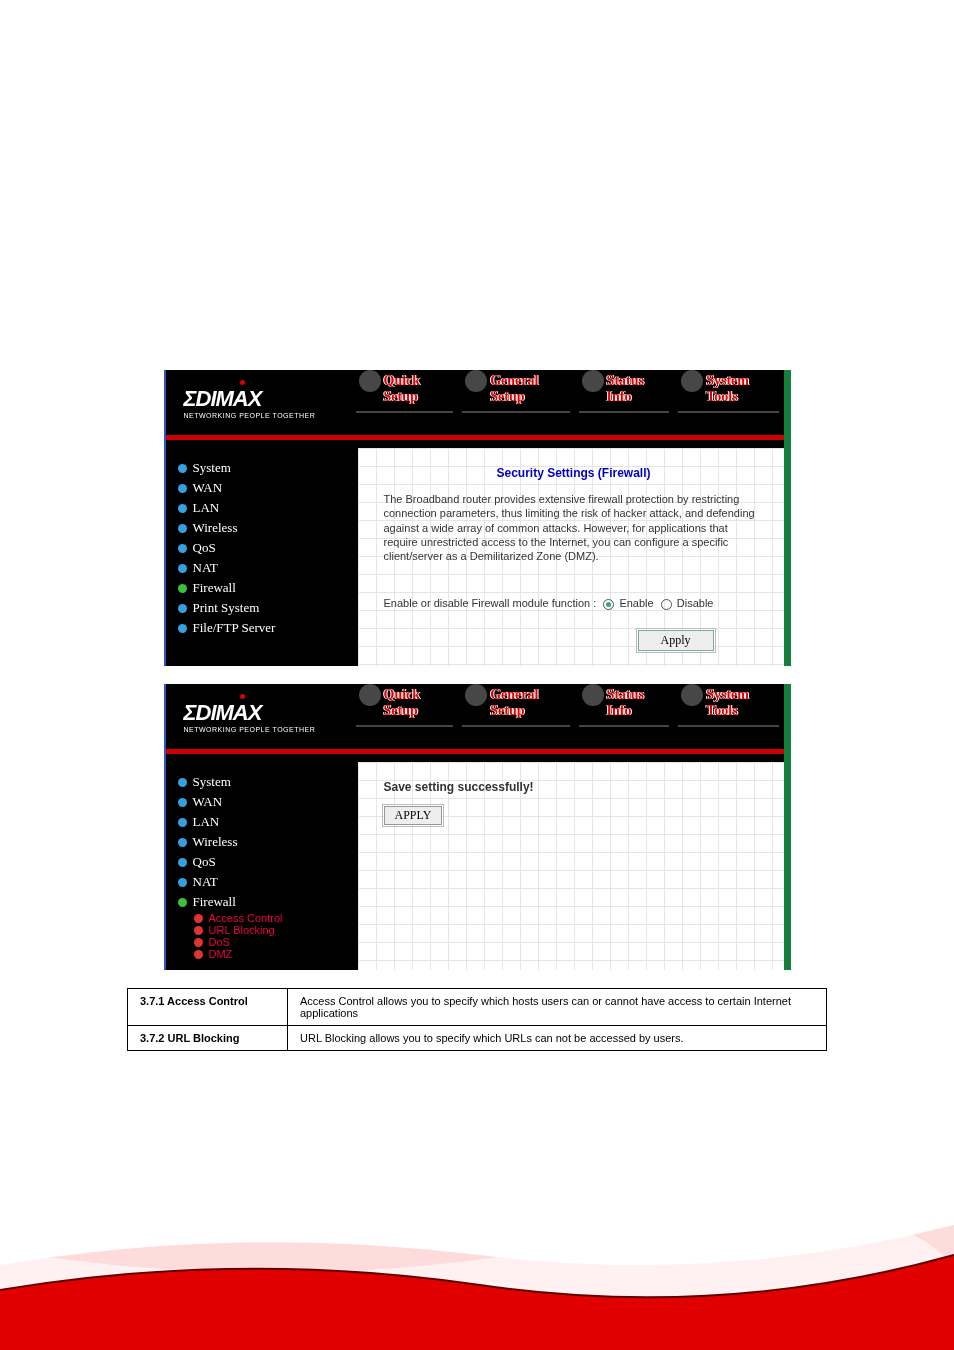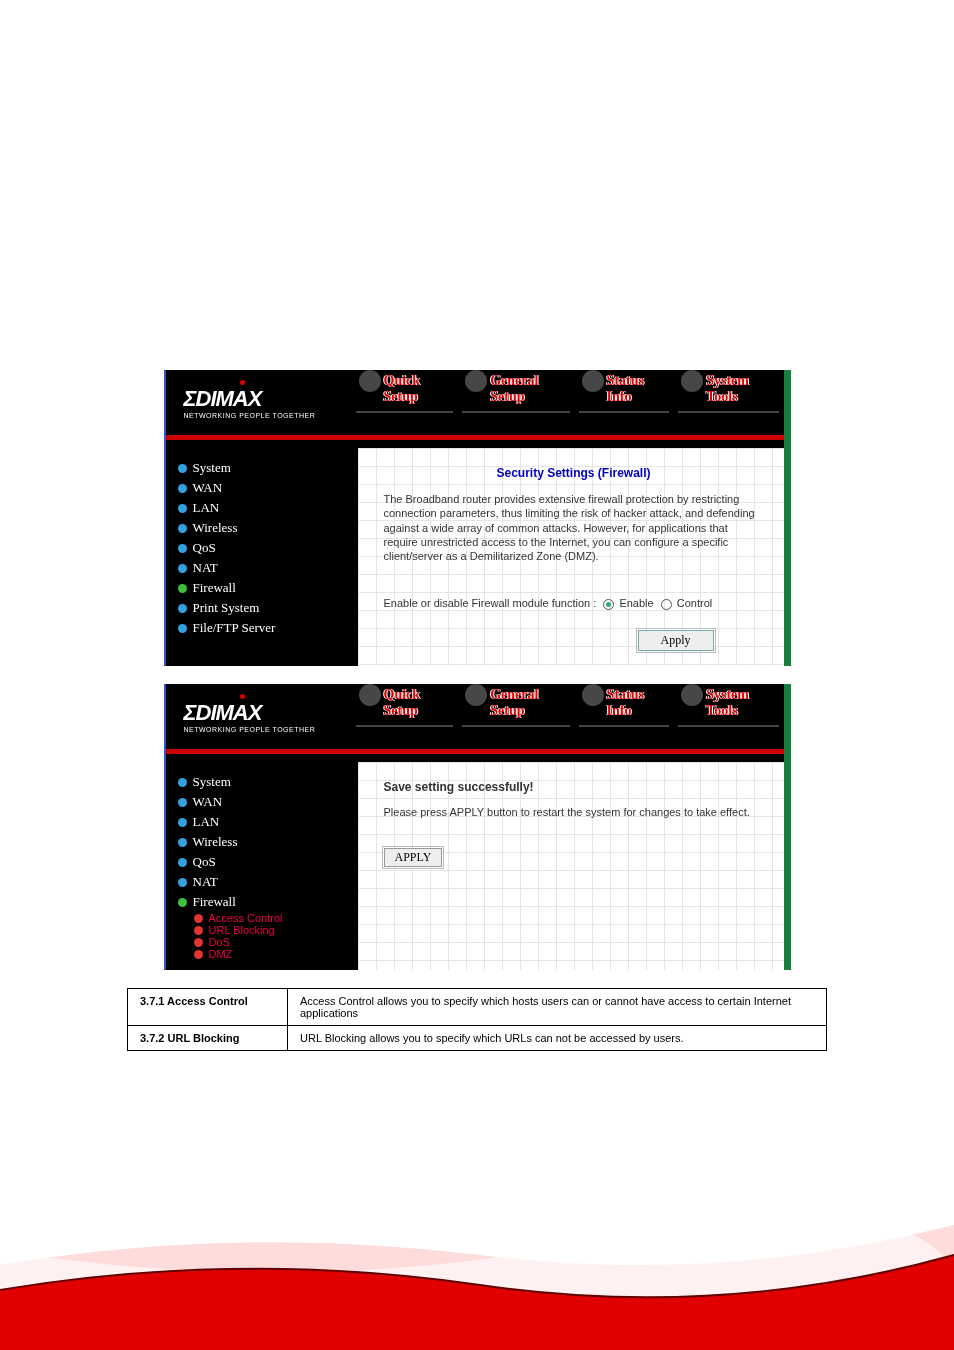--- a/index.html
+++ b/index.html
@@ -293,21 +293,21 @@
           </div>
       </div>
       <div class="content">
         <div class="content-title">Security Settings (Firewall)</div>
         <p>The Broadband router provides extensive firewall protection by restricting connection parameters, thus limiting the risk of hacker attack, and defending against a wide array of common attacks. However, for applications that require unrestricted access to the Internet, you can configure a specific client/server as a Demilitarized Zone (DMZ).</p>
         <div class="enable-row">
           <span>Enable or disable Firewall module function :</span>
           <span class="radio checked"></span>
           <span>Enable</span>
           <span class="radio"></span>
-          <span>Control</span>
+          <span>Disable</span>
         </div>
         <button class="apply-btn">Apply</button>
         <div style="clear:both"></div>
       </div>
     </div>
   </div>
 
   <div class="router-ui">
     <div class="header">
       <div class="logo-area">
@@ -367,21 +367,20 @@
               <span style="color:#e04">DoS</span>
             </div>
           <div class="sidebar-item">
               <span class="bullet red"></span>
               <span style="color:#e04">DMZ</span>
             </div>
         </div>
       </div>
       <div class="content">
         <div class="save-title">Save setting successfully!</div>
-        <div class="save-msg">Please press APPLY button to restart the system for changes to take effect.</div>
         <button class="apply-btn2">APPLY</button>
       </div>
     </div>
   </div>
 
   <table class="desc-table">
     <tbody>
     <tr>
       <td>3.7.1 Access Control</td>
       <td>Access Control allows you to specify which hosts users can or cannot have access to certain Internet applications</td>

